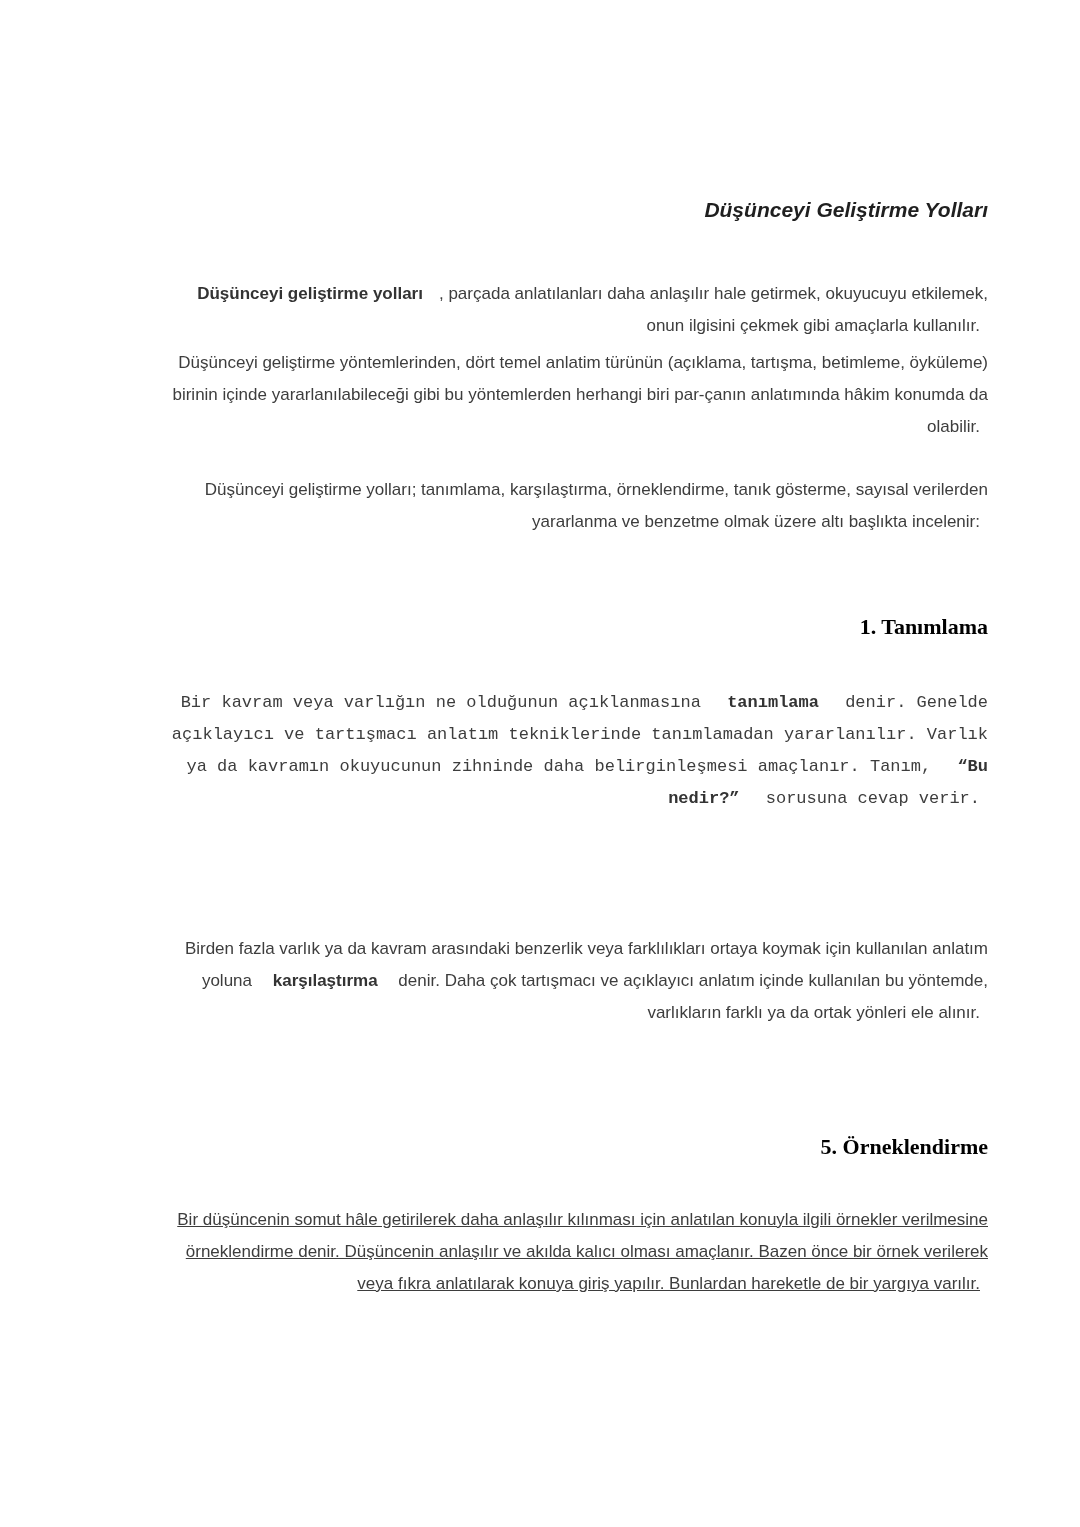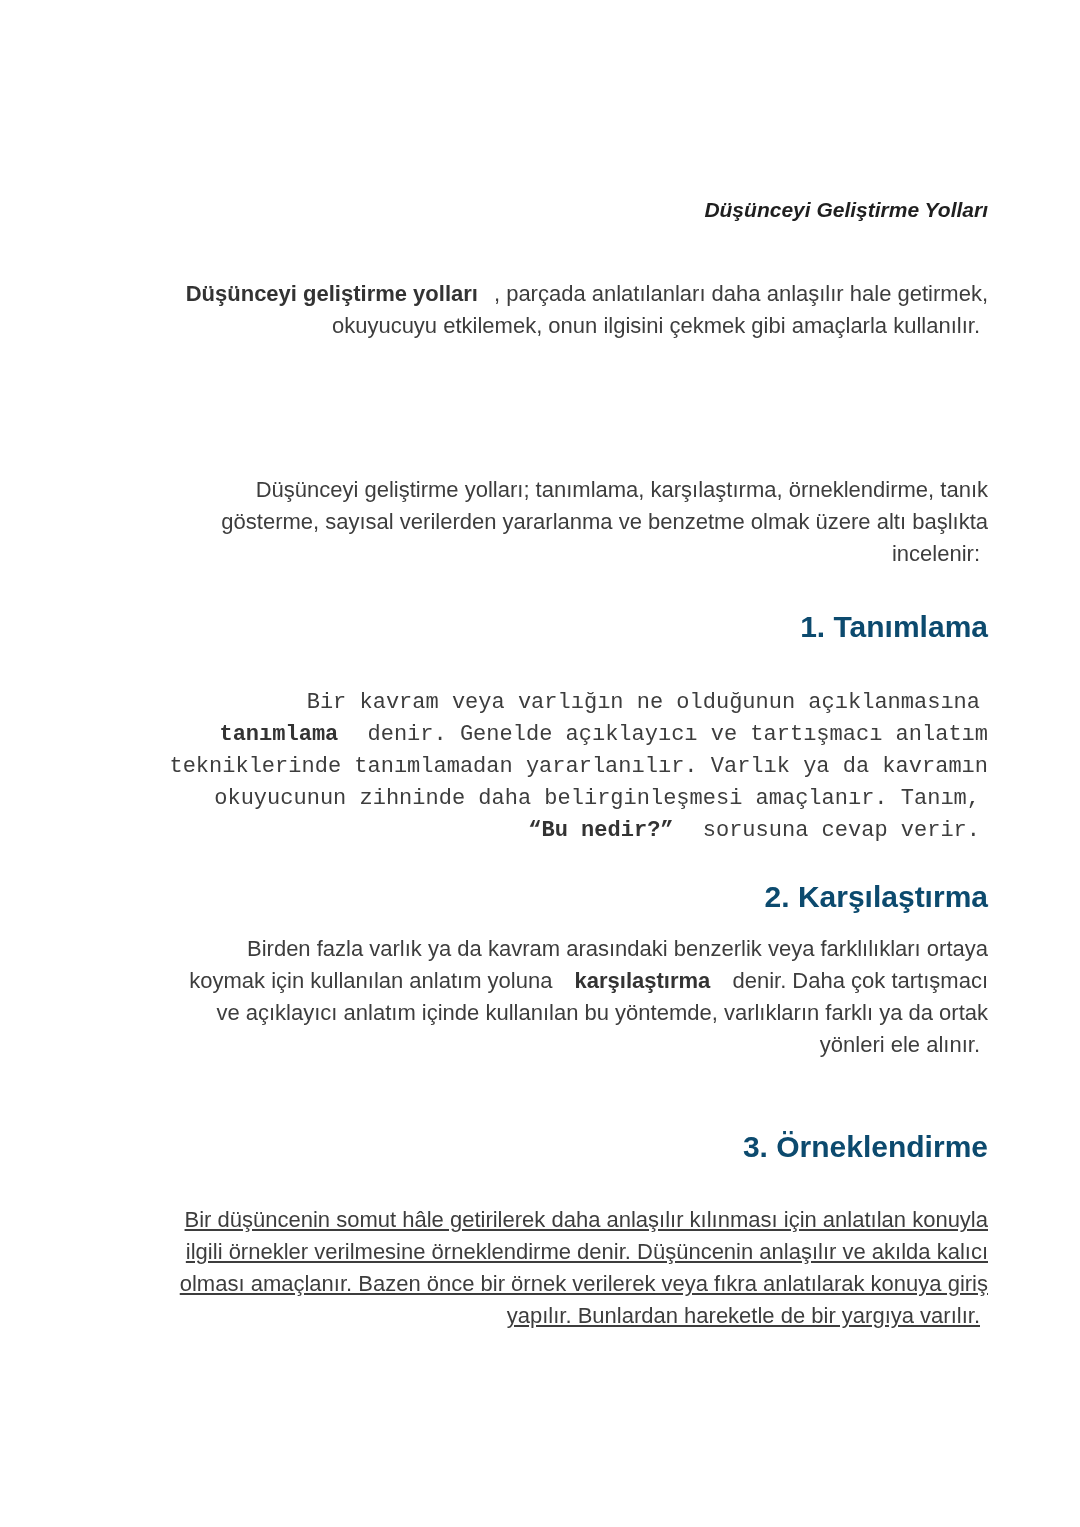--- a/index.html
+++ b/index.html
@@ -17,31 +17,32 @@
     left: 130px;
     width: 826px;
   }
   .doc-title {
     font-size: 21px;
     font-weight: 700;
     font-style: italic;
     color: #1f1f1f;
   }
   .body-text {
-    font-size: 22px;
+    font-size: 17px;
     line-height: 32px;
     color: #3d3d3d;
     font-weight: 400;
   }
   .body-text .run-bold { font-weight: 700; color: #333333; }
   .section-heading {
-    font-size: 30px;
+    font-size: 22px;
     font-weight: 700;
-    color: #0c4a6e;
+    color: #000000;
     line-height: 38px;
+    font-family: Liberation Serif, serif;
   }
   .pos-title { top: 166px; }
   .pos-p1    { top: 246px; }
   .pos-p2    { top: 315px; }
   .pos-p3    { top: 442px; }
   .pos-h1    { top: 576px; }
   .pos-p4    { top: 655px; font-family: Liberation Mono, monospace; }
   .pos-h2    { top: 846px; }
   .pos-p5    { top: 901px; }
   .pos-h3    { top: 1096px; }
@@ -49,28 +50,28 @@
 </style>
 </head>
 <body>
 
 <div class="page">
 
   <h1 class="block doc-title pos-title">Düşünceyi Geliştirme Yolları</h1>
 
   <p class="block body-text pos-p1"><span class="run-bold">Düşünceyi geliştirme yolları</span><span>, parçada anlatılanları daha anlaşılır hale getirmek, okuyucuyu etkilemek, onun ilgisini çekmek gibi amaçlarla kullanılır.</span></p>
 
+  <p class="block body-text pos-p2"><span>Düşünceyi geliştirme yöntemlerinden, dört temel anlatim türünün (açıklama, tartışma, betimleme, öyküleme) birinin içinde yararlanılabileceği gibi bu yöntemlerden herhangi biri par-çanın anlatımında hâkim konumda da olabilir.</span></p>
 
   <p class="block body-text pos-p3"><span>Düşünceyi geliştirme yolları; tanımlama, karşılaştırma, örneklendirme, tanık gösterme, sayısal verilerden yararlanma ve benzetme olmak üzere altı başlıkta incelenir:</span></p>
 
   <h2 class="block section-heading pos-h1">1. Tanımlama</h2>
 
   <p class="block body-text pos-p4"><span>Bir kavram veya varlığın ne olduğunun açıklanmasına </span><span class="run-bold">tanımlama</span><span> denir. Genelde açıklayıcı ve tartışmacı anlatım tekniklerinde tanımlamadan yararlanılır. Varlık ya da kavramın okuyucunun zihninde daha belirginleşmesi amaçlanır. Tanım, </span><span class="run-bold">“Bu nedir?”</span><span> sorusuna cevap verir.</span></p>
 
-  <h2 class="block section-heading pos-h2">2. Karşılaştırma</h2>
 
   <p class="block body-text pos-p5"><span>Birden fazla varlık ya da kavram arasındaki benzerlik veya farklılıkları ortaya koymak için kullanılan anlatım yoluna </span><span class="run-bold">karşılaştırma</span><span> denir. Daha çok tartışmacı ve açıklayıcı anlatım içinde kullanılan bu yöntemde, varlıkların farklı ya da ortak yönleri ele alınır.</span></p>
 
-  <h2 class="block section-heading pos-h3">3. Örneklendirme</h2>
+  <h2 class="block section-heading pos-h3">5. Örneklendirme</h2>
 
   <p class="block body-text pos-p6"><span>Bir düşüncenin somut hâle getirilerek daha anlaşılır kılınması için anlatılan konuyla ilgili örnekler verilmesine örneklendirme denir. Düşüncenin anlaşılır ve akılda kalıcı olması amaçlanır. Bazen önce bir örnek verilerek veya fıkra anlatılarak konuya giriş yapılır. Bunlardan hareketle de bir yargıya varılır.</span></p>
 
 </div>
 
 </body></html>

